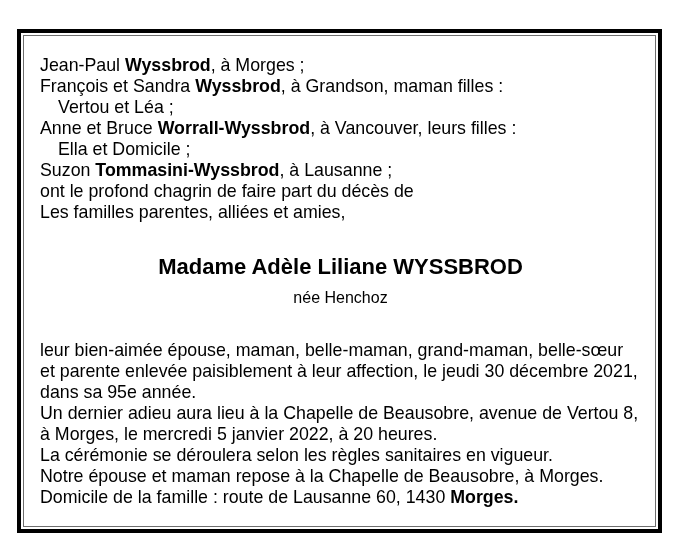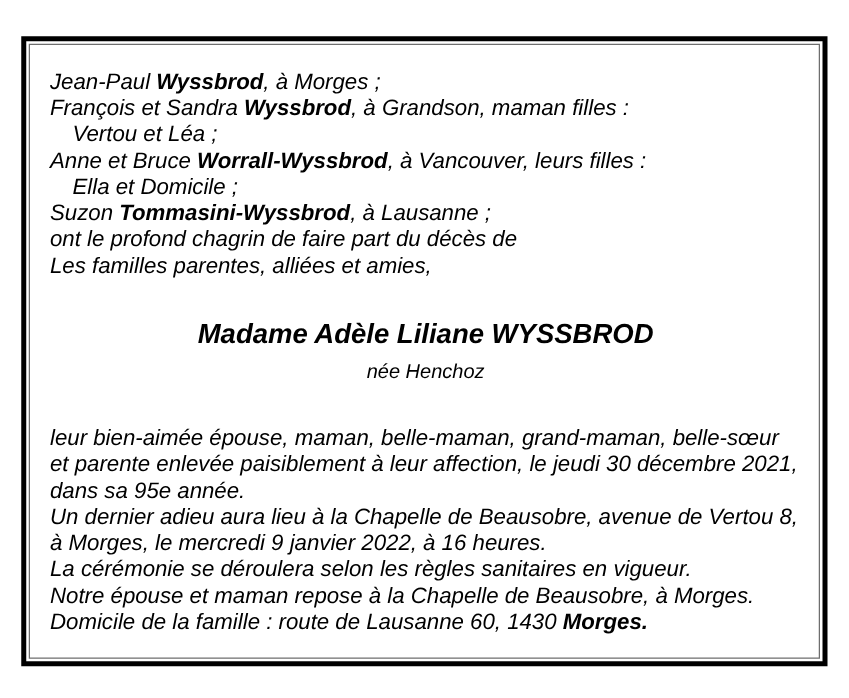--- a/index.html
+++ b/index.html
@@ -21,21 +21,20 @@
   .frame-outer {
     position: absolute;
     left: 17px;
     top: 29px;
     width: 645px;
     height: 504px;
     box-sizing: border-box;
     border: 4px solid #000000;
     padding: 2px;
     background: #ffffff;
-    font-style: italic;
   }
   .frame-inner {
     box-sizing: border-box;
     width: 100%;
     height: 100%;
     border: 1px solid #6e6e6e;
     background: #ffffff;
   }
   .content {
     box-sizing: border-box;
@@ -85,21 +84,21 @@
         <div class="title-block">
           <div class="deceased-name">Madame Adèle Liliane WYSSBROD</div>
           <div class="maiden-name">née Henchoz</div>
         </div>
 
         <div class="body-block">
             <div class="line"><span>leur bien-aimée épouse, maman, belle-maman, grand-maman, belle-sœur</span></div>
             <div class="line"><span>et parente enlevée paisiblement à leur affection, le jeudi 30 décembre 2021,</span></div>
             <div class="line"><span>dans sa 95e année.</span></div>
             <div class="line"><span>Un dernier adieu aura lieu à la Chapelle de Beausobre, avenue de Vertou 8,</span></div>
-            <div class="line"><span>à Morges, le mercredi 9 janvier 2022, à 16 heures.</span></div>
+            <div class="line"><span>à Morges, le mercredi 5 janvier 2022, à 20 heures.</span></div>
             <div class="line"><span>La cérémonie se déroulera selon les règles sanitaires en vigueur.</span></div>
             <div class="line"><span>Notre épouse et maman repose à la Chapelle de Beausobre, à Morges.</span></div>
             <div class="line"><span>Domicile de la famille : route de Lausanne 60, 1430 </span><span class="bold">Morges.</span></div>
           </div>
 
       </div>
     </div>
   </div>
 </div>
 

